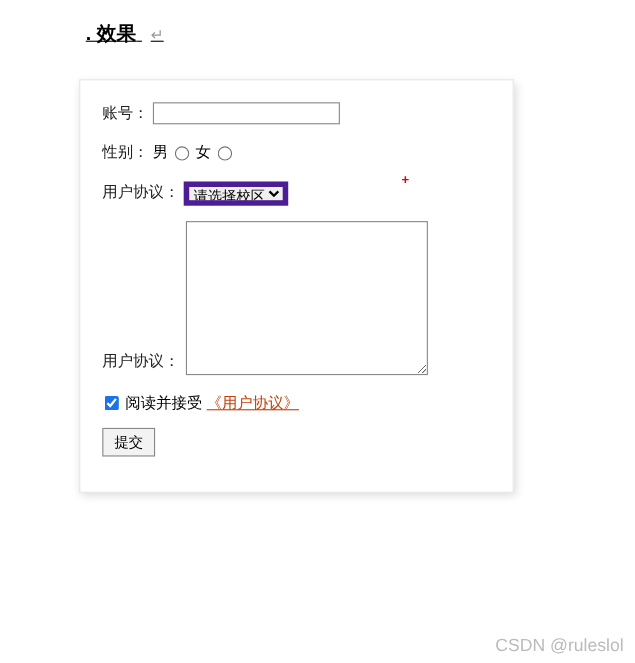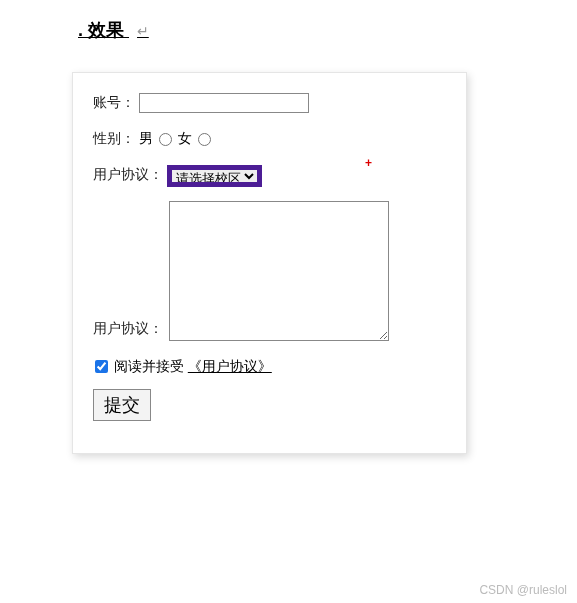--- a/index.html
+++ b/index.html
@@ -65,35 +65,35 @@
   textarea {
     width: 220px;
     height: 140px;
     border: 1px solid #888;
     vertical-align: bottom;
     resize: both;
     font-family: inherit;
   }
   .agree-row { margin-top: 8px; margin-bottom: 12px; }
   a.agreement {
-    color: #000000;
+    color: #c2410c;
   }
   button.submit {
     border: 1px solid #888;
     background: #f3f3f3;
     padding: 3px 10px;
-    font-size: 18px;
+    font-size: 13px;
     cursor: pointer;
   }
   .watermark {
     position: absolute;
     right: 10px;
     bottom: 6px;
     color: #bbb;
-    font-size: 12px;
+    font-size: 16px;
     font-family: Arial, sans-serif;
   }
   .red-plus {
     position: absolute;
     color: #d00;
     font-size: 12px;
     font-weight: bold;
     left: 365px;
     top: 156px;
     pointer-events: none;

